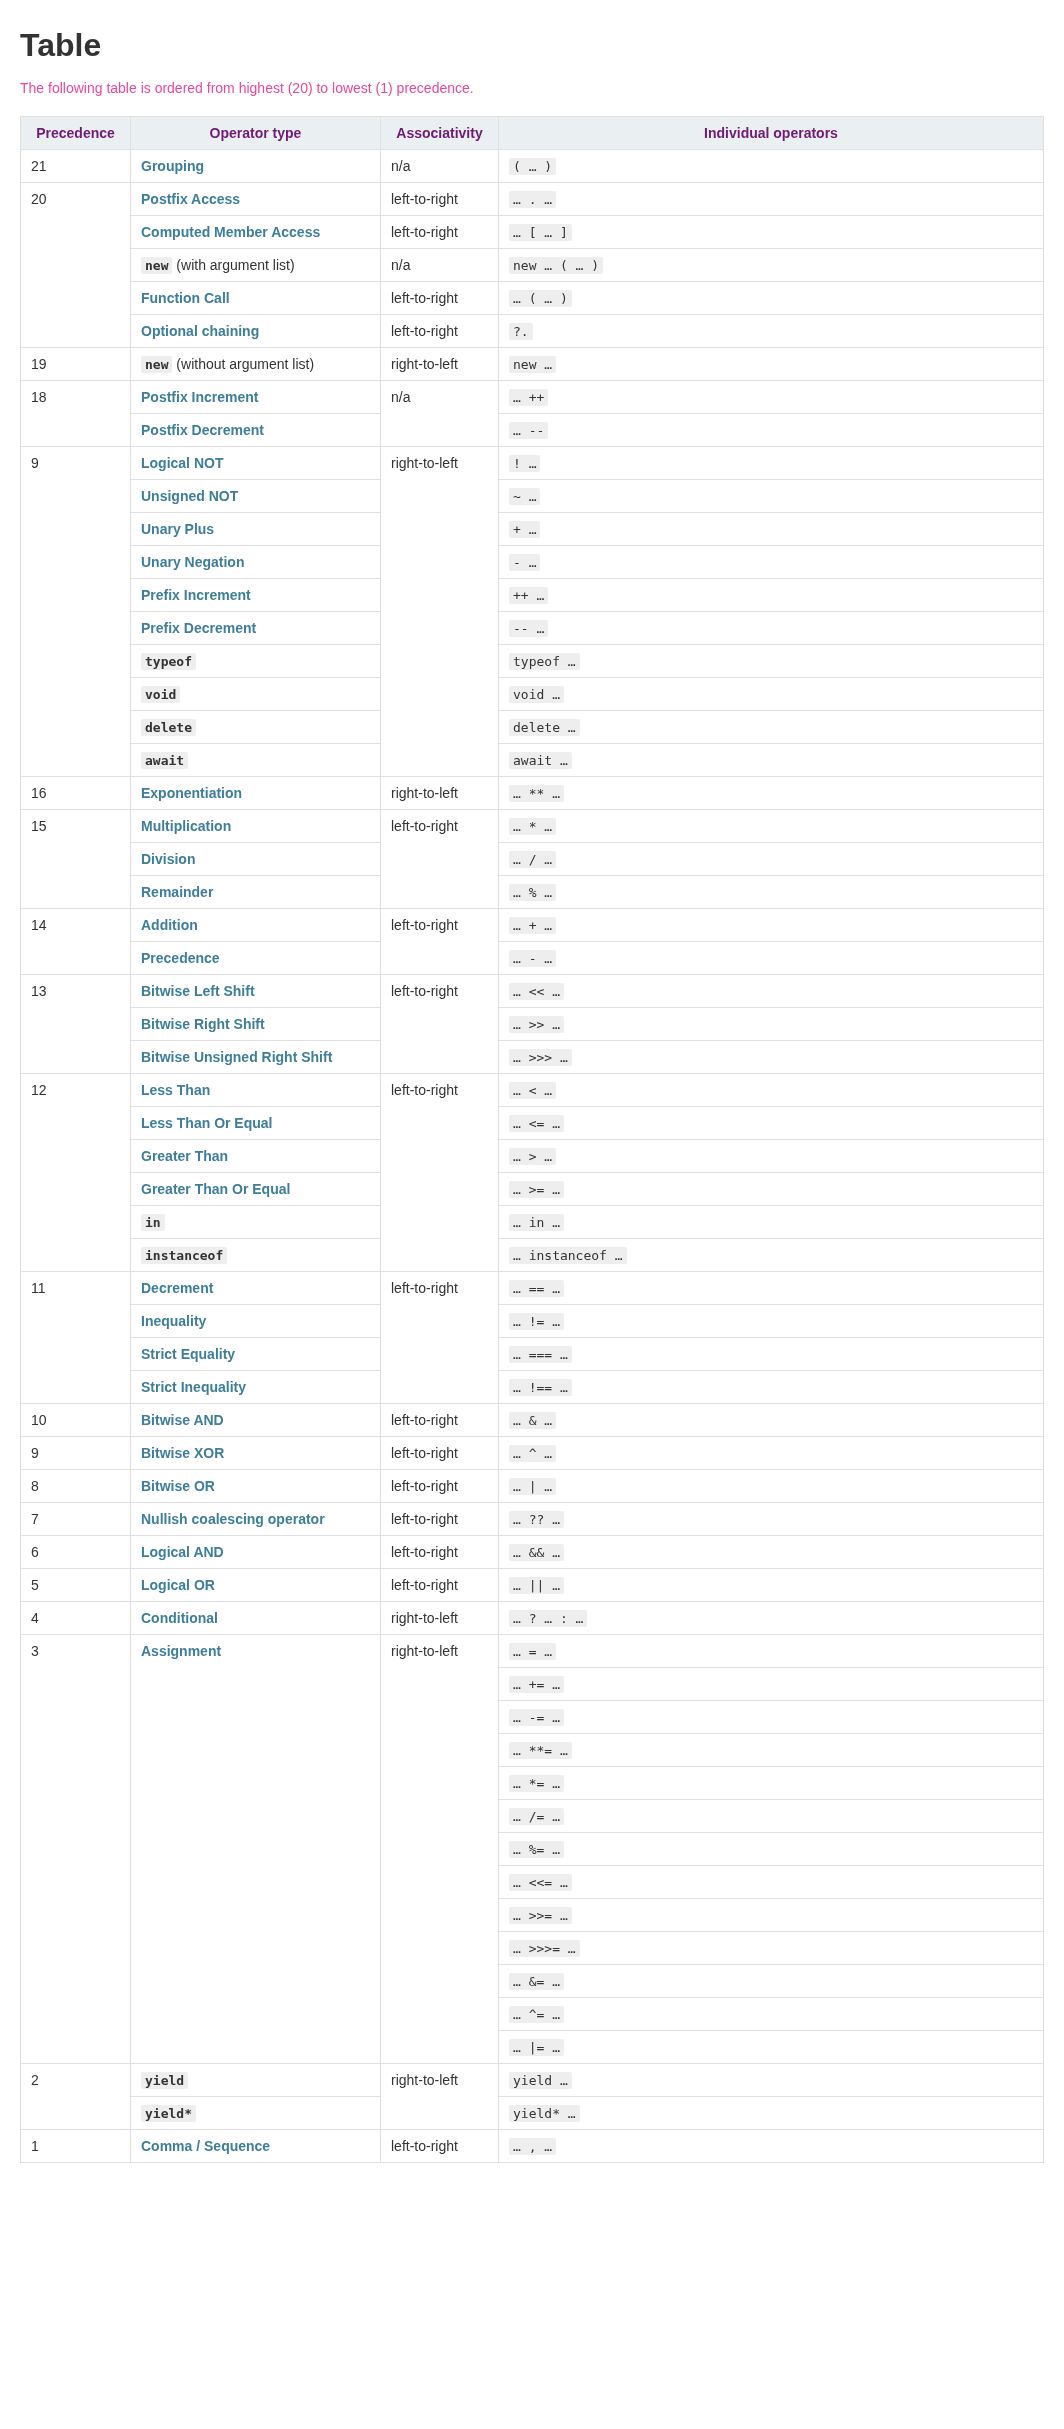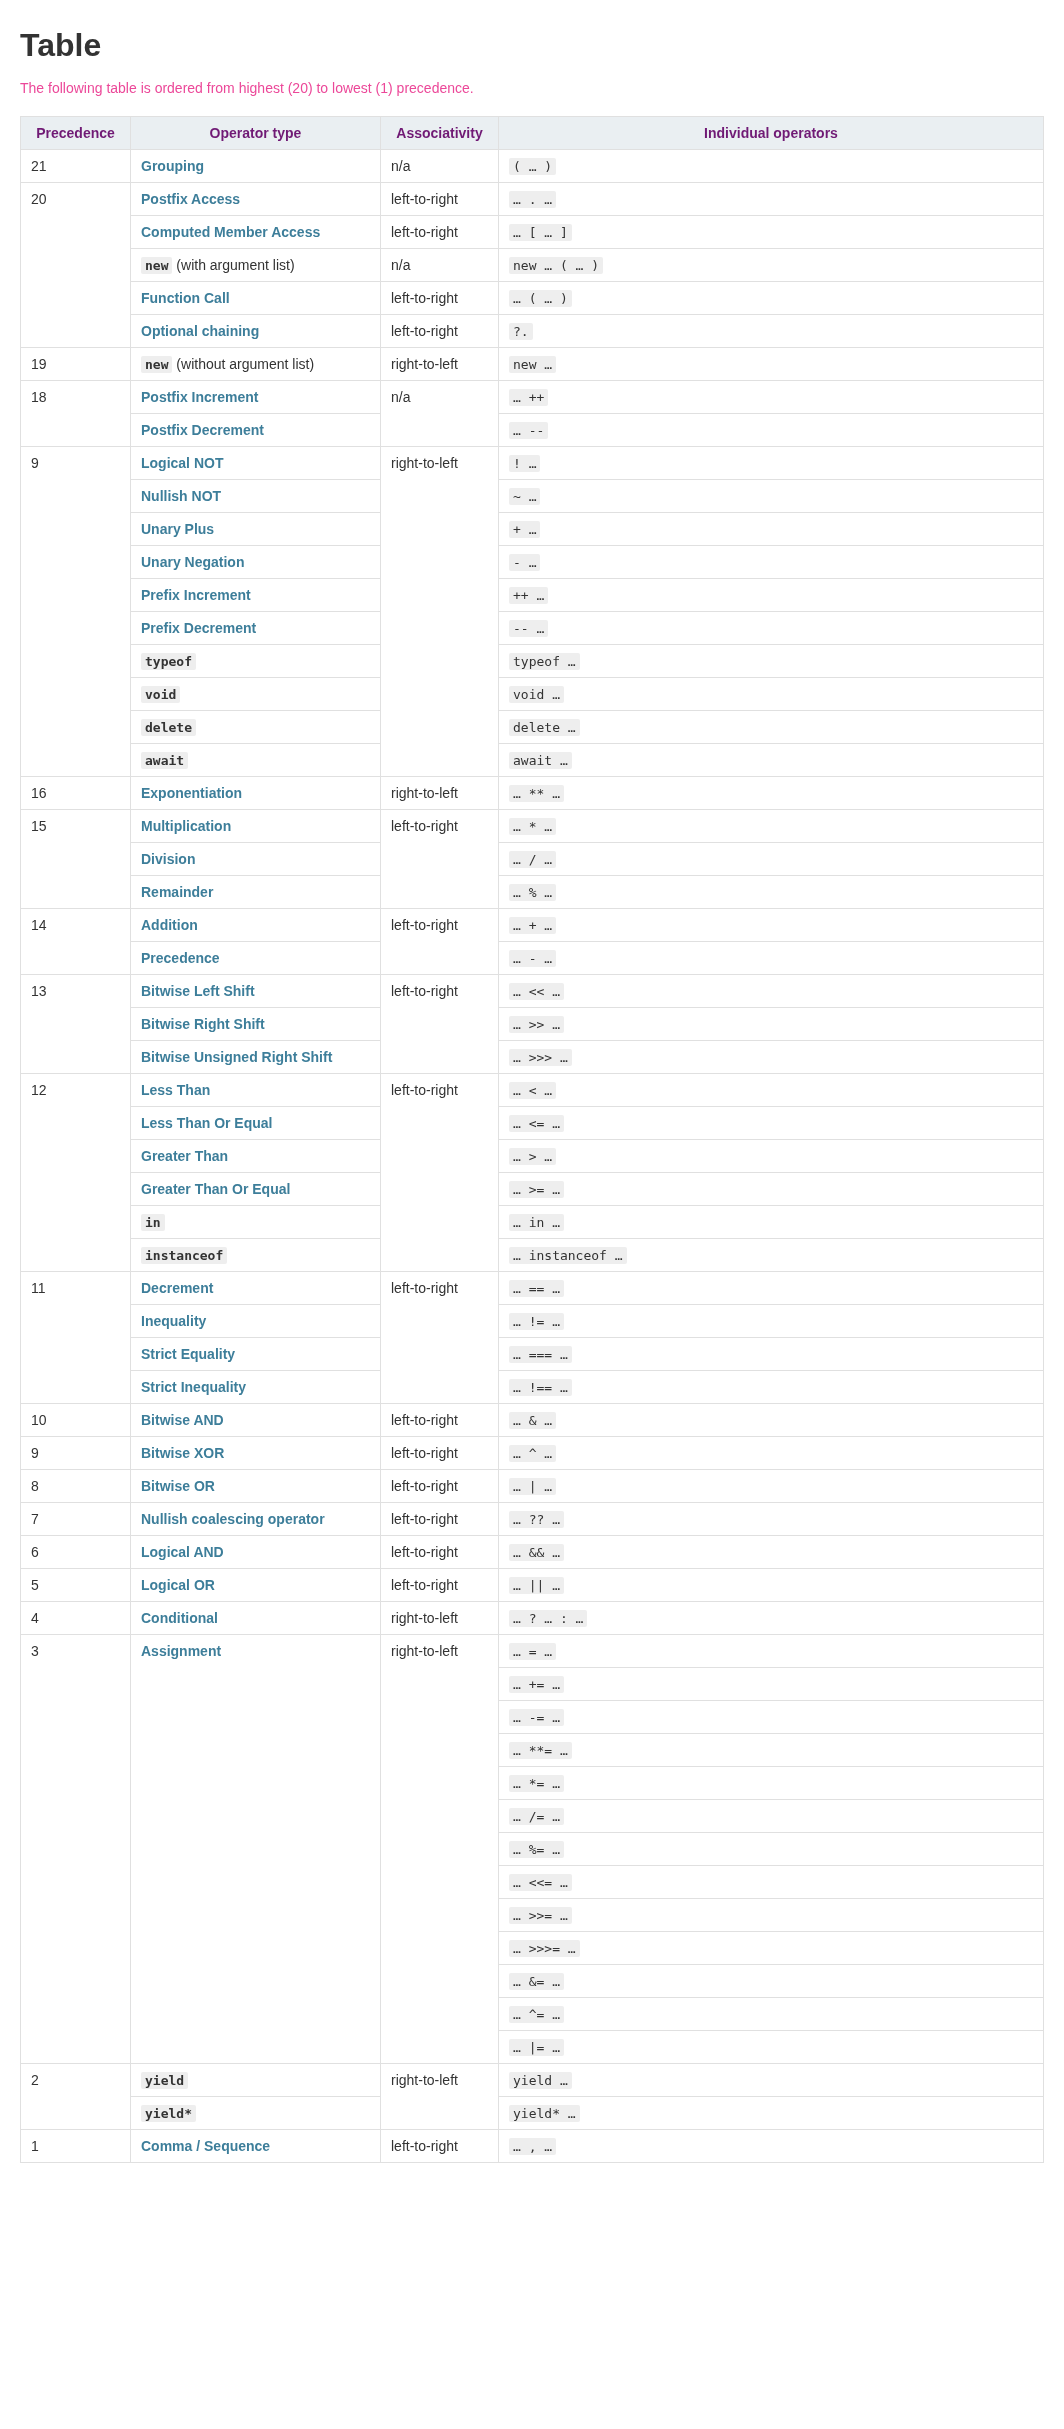--- a/index.html
+++ b/index.html
@@ -121,21 +121,21 @@
         <td class="op" rowspan="1"><a href="#">Postfix Decrement</a></td>
         <td><code>… --</code></td>
       </tr>
       <tr>
         <td class="p" rowspan="10">9</td>
         <td class="op" rowspan="1"><a href="#">Logical NOT</a></td>
         <td class="a" rowspan="10">right-to-left</td>
         <td><code>! …</code></td>
       </tr>
       <tr>
-        <td class="op" rowspan="1"><a href="#">Nullish NOT</a></td>
+        <td class="op" rowspan="1"><a href="#">Unsigned NOT</a></td>
         <td><code>~ …</code></td>
       </tr>
       <tr>
         <td class="op" rowspan="1"><a href="#">Unary Plus</a></td>
         <td><code>+ …</code></td>
       </tr>
       <tr>
         <td class="op" rowspan="1"><a href="#">Unary Negation</a></td>
         <td><code>- …</code></td>
       </tr>

